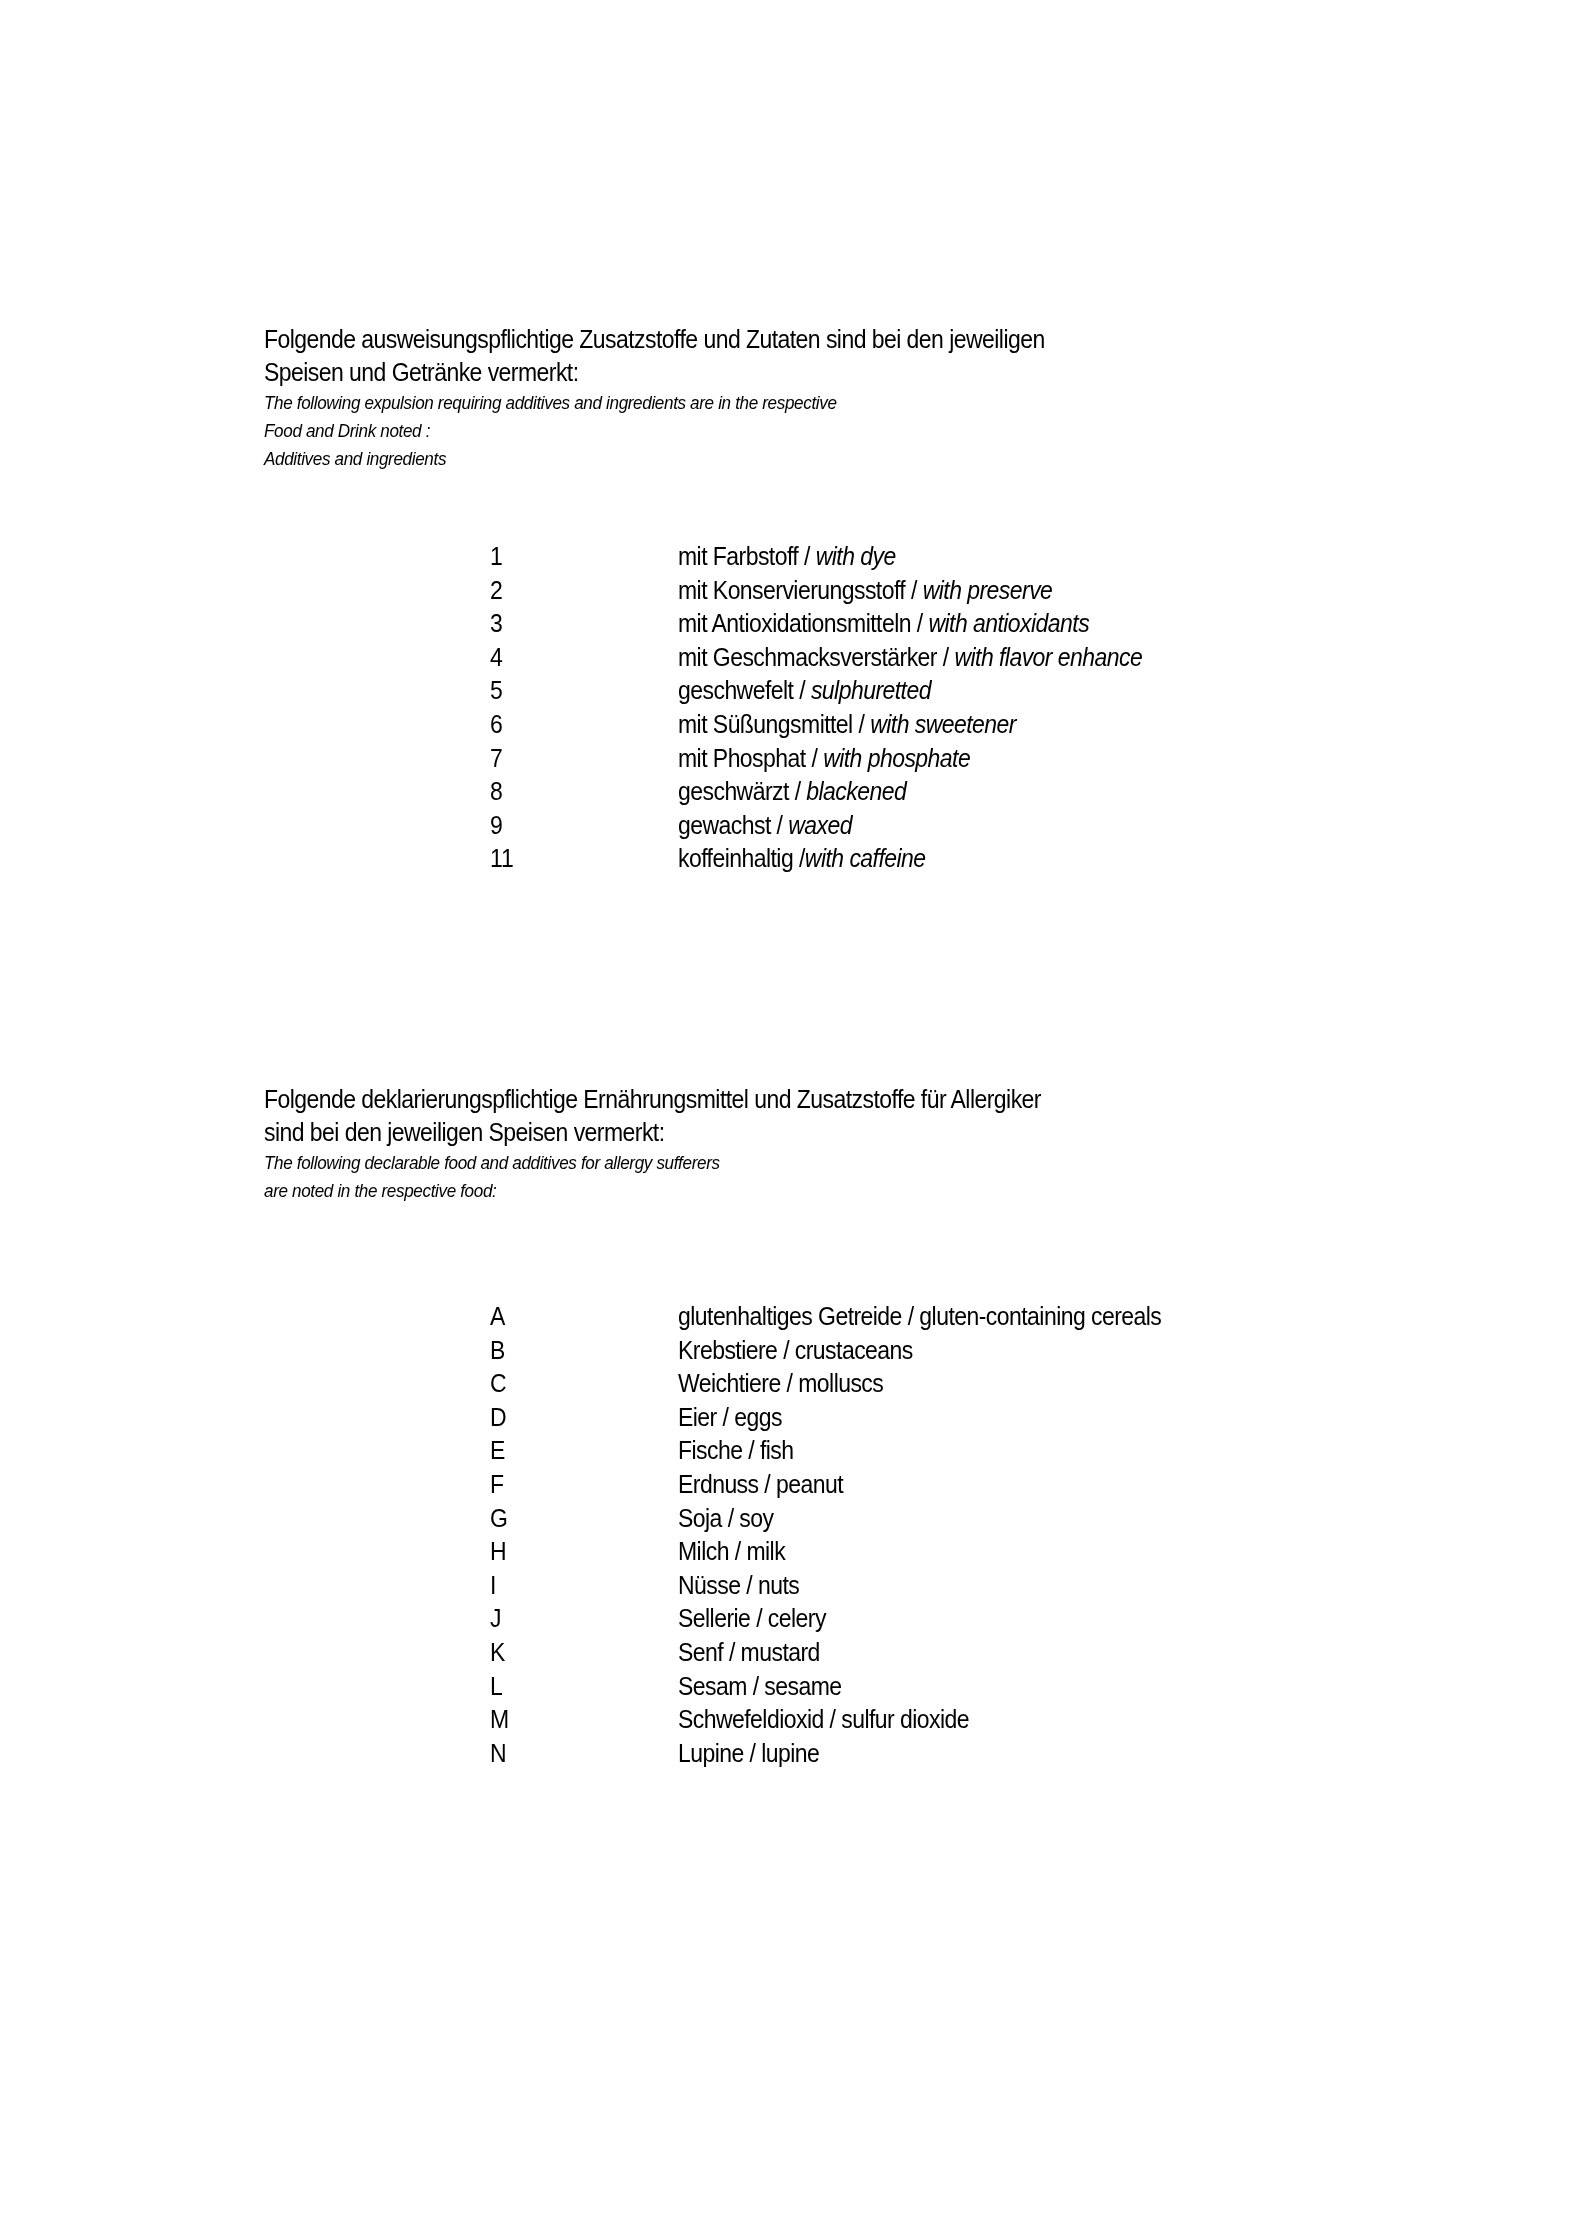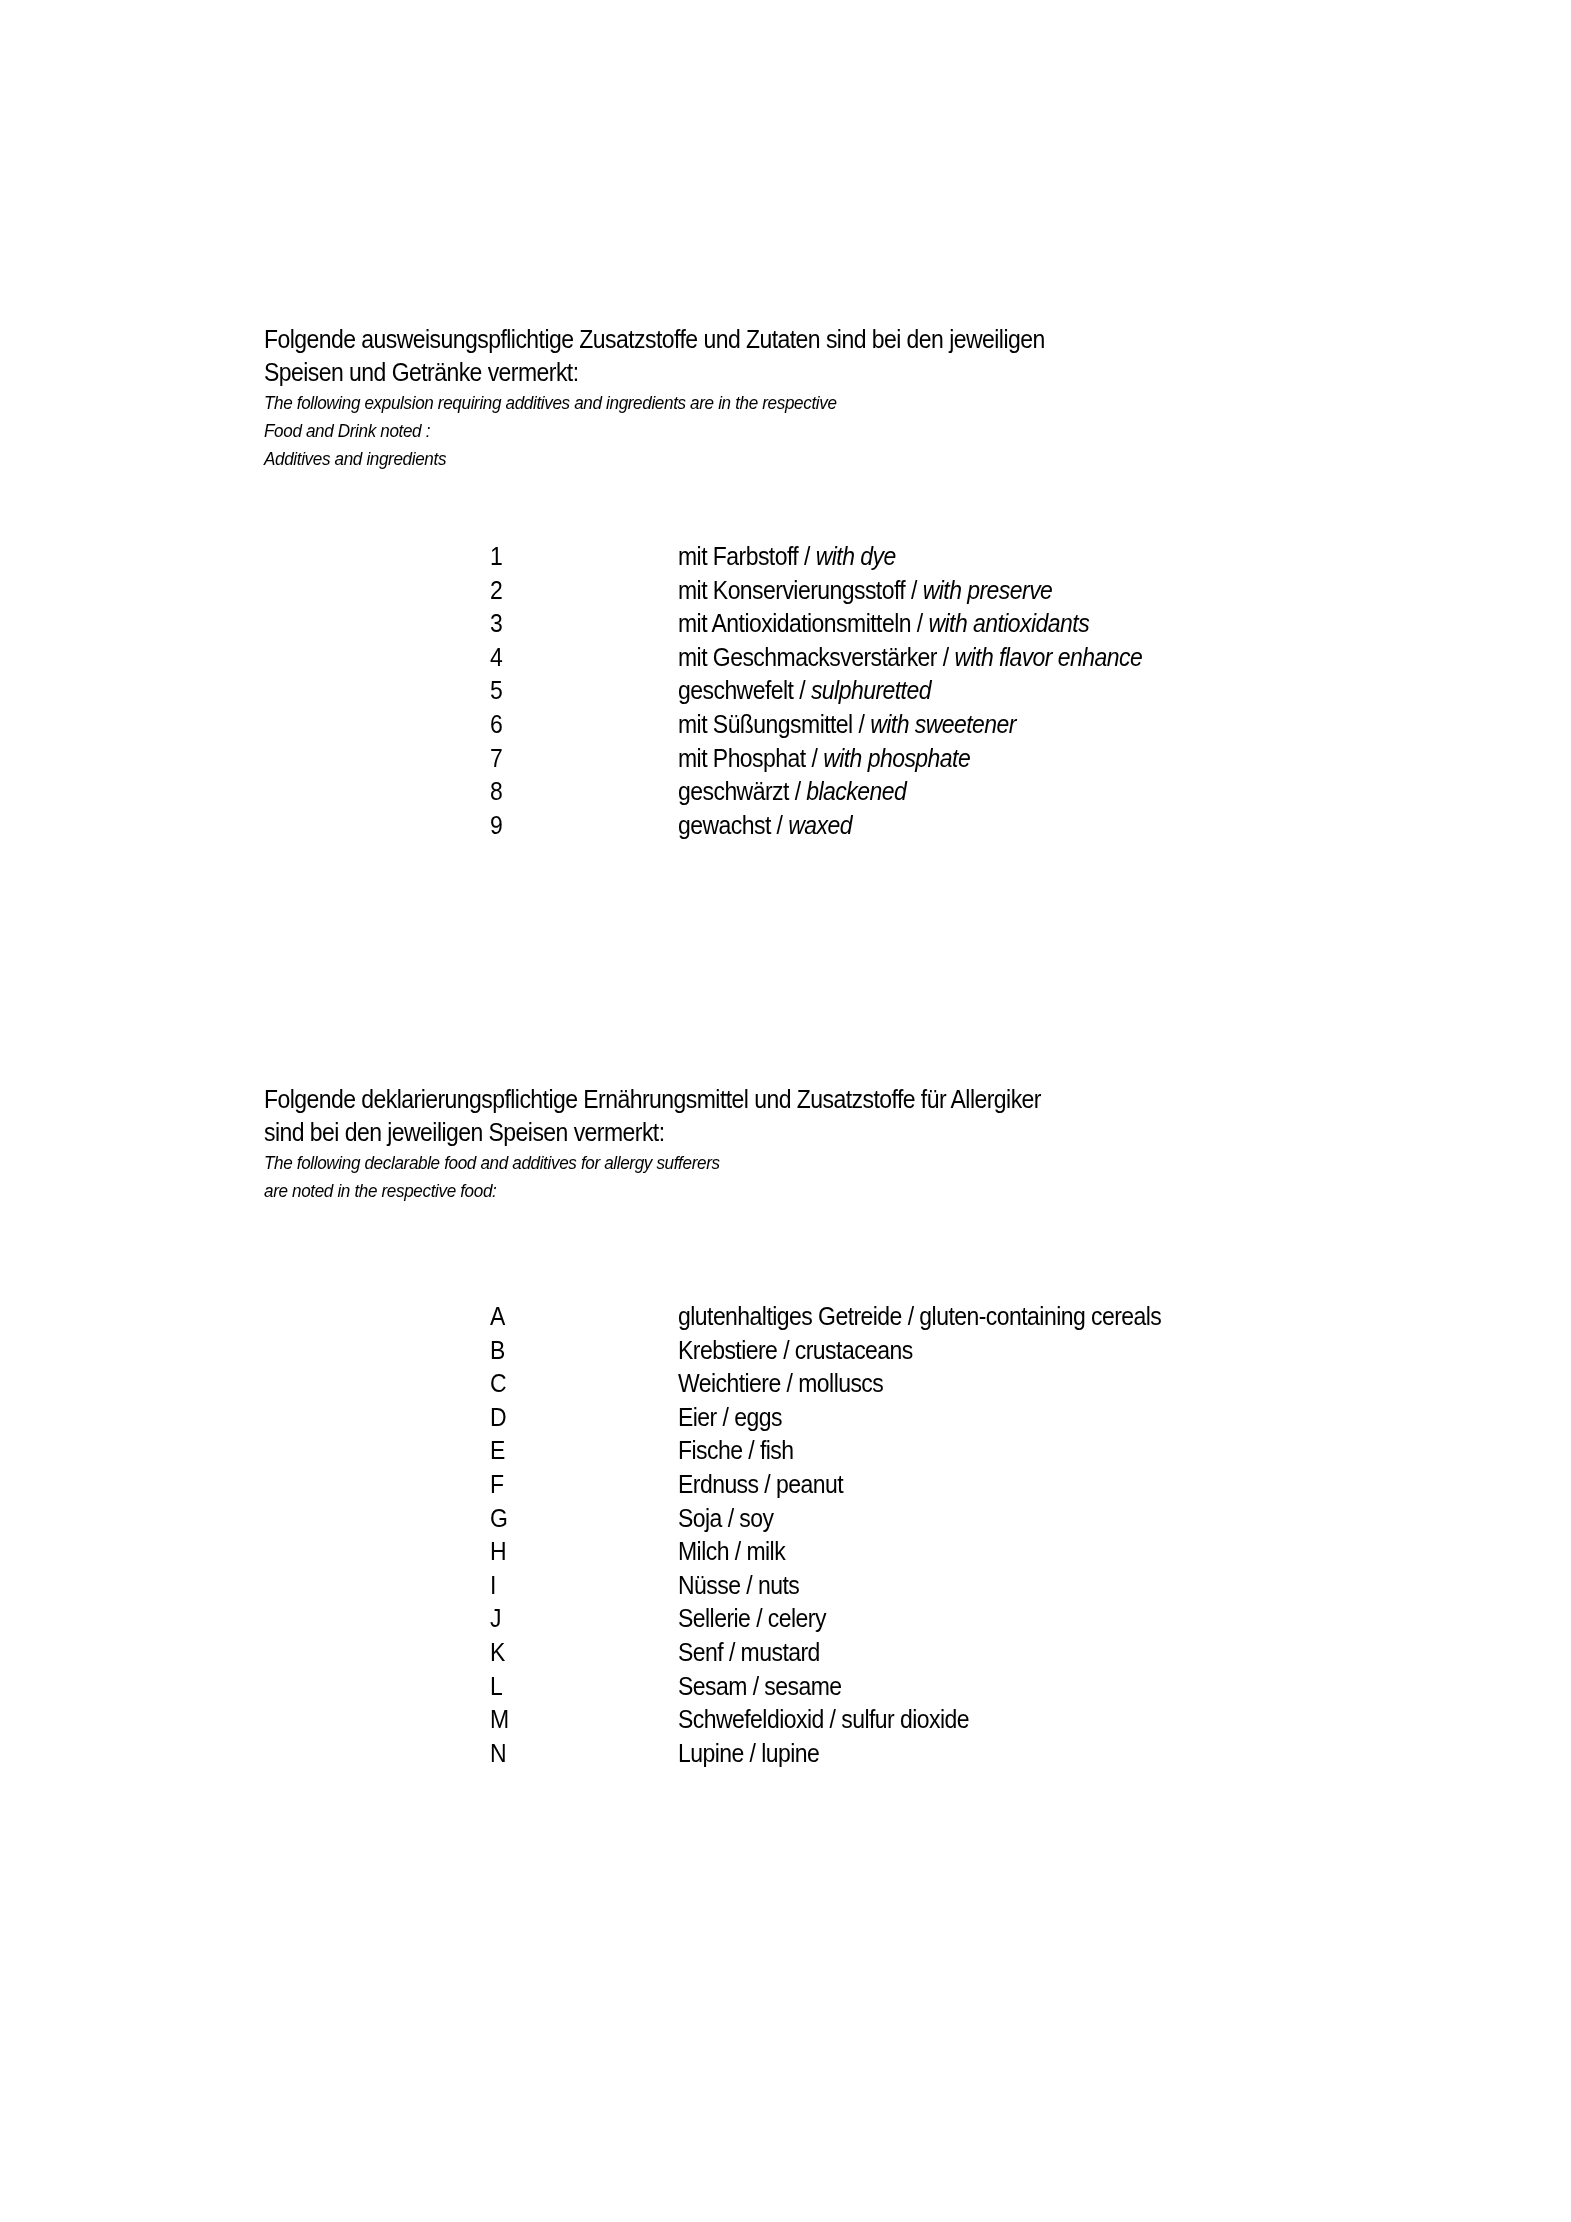--- a/index.html
+++ b/index.html
@@ -54,20 +54,24 @@
       <span class="code">7</span>
       <span class="desc"><span>mit Phosphat / </span><i>with phosphate</i></span>
     </div>
   <div class="row">
       <span class="code">8</span>
       <span class="desc"><span>geschwärzt / </span><i>blackened</i></span>
     </div>
   <div class="row">
       <span class="code">9</span>
       <span class="desc"><span>gewachst / </span><i>waxed</i></span>
+    </div>
+  <div class="row">
+      <span class="code">11</span>
+      <span class="desc"><span>koffeinhaltig /</span><i>with caffeine</i></span>
     </div>
 </div>
 
 <div class="intro" style="top:1083px;">
   <div class="de">Folgende deklarierungspflichtige Ernährungsmittel und Zusatzstoffe für Allergiker</div>
   <div class="de">sind bei den jeweiligen Speisen vermerkt:</div>
   <div class="en">The following declarable food and additives for allergy sufferers</div>
   <div class="en">are noted in the respective food:</div>
 </div>
 

